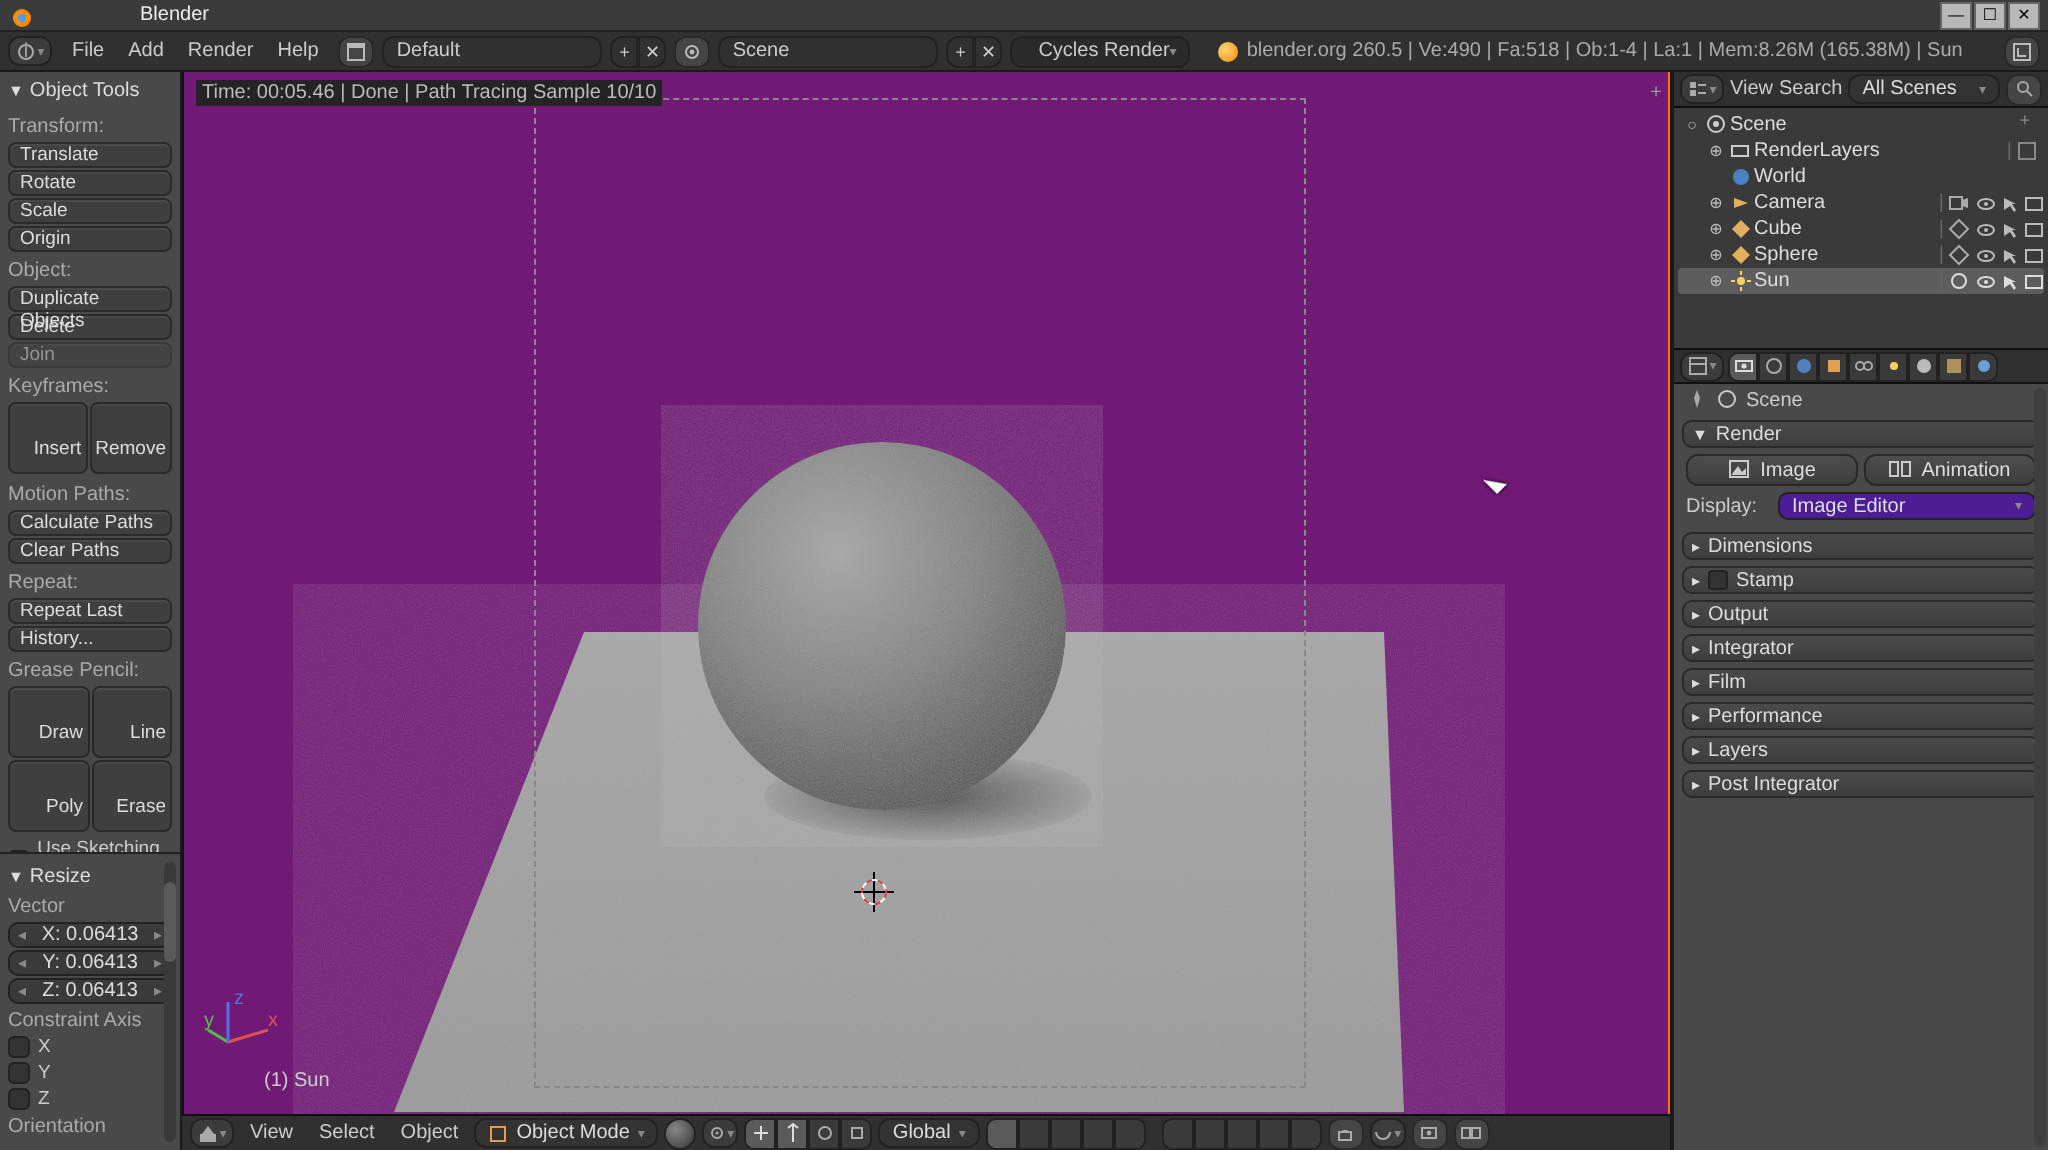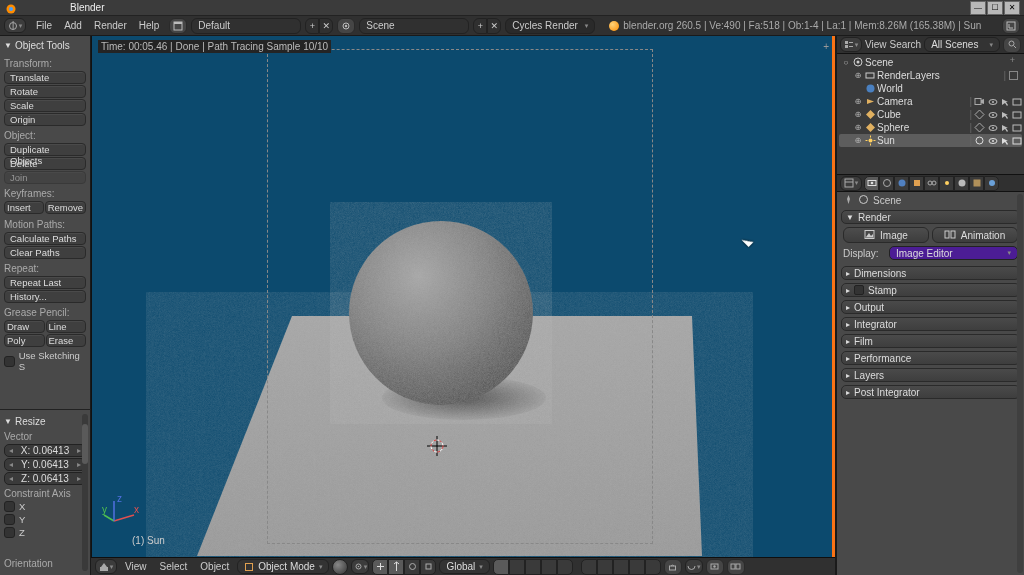--- a/index.html
+++ b/index.html
@@ -38,34 +38,34 @@
 .v-divider { width: 2px; background: #1a1a1a; }
 
 
 .tool-panel { flex: 1; background: #494949; border-right: 1px solid #1a1a1a; overflow: hidden; position: relative; padding: 2px 4px 2px 4px; }
 .panel-header { color: #ddd; padding: 2px 0 3px 0; font-size: 10px; display: flex; align-items: center; }
 .panel-header .caret { font-size: 8px; margin-right: 3px; }
 .section-label { color: #aaa; font-size: 10px; margin: 4px 0 2px 0; }
 .tbtn { display: block; width: 100%; height: 13px; border-radius: 4px; background: #3f3f3f; border: 1px solid #2a2a2a; color: #ddd; font-size: 9.5px; text-align: left; padding: 0 5px; margin-bottom: 1px; line-height: 11px; cursor: pointer; box-shadow: inset 0 1px 0 rgba(255,255,255,0.06); }
 .tbtn.disabled { opacity: 0.5; }
 .tbtn-row { display: flex; gap: 1px; }
-.tbtn-row .tbtn { flex: 1; text-align: left; padding: 0 2px; }
+.tbtn-row .tbtn { flex: 1; text-align: right; padding: 17px 2px; }
 .check-row { display: flex; align-items: center; gap: 4px; margin-top: 2px; }
 .check-row .box { width: 11px; height: 11px; border-radius: 3px; background: #333; border: 1px solid #222; }
 .check-row span { color: #ccc; font-size: 9.5px; }
 
 
 .op-panel { background: #494949; border-top: 1px solid #222; border-right: 1px solid #1a1a1a; padding: 4px; position: relative; flex-shrink: 0; }
 .op-panel .scroll { position: absolute; right: 2px; top: 4px; bottom: 4px; width: 6px; background: #3a3a3a; border-radius: 3px; }
 .op-panel .scroll::before { content: ""; position: absolute; left: 0; right: 0; top: 10px; height: 40px; background: #5a5a5a; border-radius: 3px; }
 .num-field { height: 13px; border-radius: 5px; background: #3a3a3a; border: 1px solid #222; color: #ddd; display: flex; align-items: center; justify-content: space-between; padding: 0 4px; margin-bottom: 1px; font-size: 9.5px; position: relative; }
 .num-field .lt, .num-field .gt { color: #888; font-size: 8px; }
 
 
-.viewport { flex: 1; background: #0c4a6e; position: relative; overflow: hidden; border-left: 1px solid #111; border-right: 3px solid #f97316; }
+.viewport { flex: 1; background: #701a75; position: relative; overflow: hidden; border-left: 1px solid #111; border-right: 1px solid #f97316; }
 .render-info { position: absolute; top: 4px; left: 6px; color: #bbb; font-size: 10px; background: #242424; padding: 1px 3px; }
 .render-border { position: absolute; border: 1px dashed #888; }
 svg.scene { position: absolute; top: 0; left: 0; }
 .axis-widget { position: absolute; left: 18px; bottom: 32px; width: 28px; height: 28px; }
 .overlay-top { position: absolute; top: 5px; right: 3px; color: #999; font-size: 10px; }
 .selected-obj { position: absolute; left: 40px; bottom: 11px; color: #ccc; font-size: 10px; }
 .cursor-arrow { position: absolute; width: 0; height: 0; pointer-events: none; }
 .cursor-arrow::before { content: ""; position: absolute; border-left: 7px solid #fff; border-top: 10px solid transparent; transform: rotate(-45deg); filter: drop-shadow(0 0 1px #000); }
 
 
@@ -171,21 +171,21 @@
     <svg width="10" height="10">
         <circle cx="5" cy="5" r="3" fill="none" stroke="#bbb"></circle>
         <circle cx="5" cy="5" r="1.2" fill="#bbb"></circle>
       </svg>
   </span>
   <span class="hfield wide">Scene</span>
   <span class="plus-x">
       <span>+</span>
       <span>✕</span>
     </span>
-  <span class="hfield dark" style="width:90px; justify-content: space-between;">
+  <span class="hfield dark" style="width:90px; justify-content: flex-end;">
     <span>Cycles Render</span>
     <span style="font-size:7px; color:#888;">▾</span>
   </span>
   <div class="stats">
     <span style="width:6px;"></span>
     <span class="dot"></span>
     <span>blender.org 260.5 | Ve:490 | Fa:518 | Ob:1-4 | La:1 | Mem:8.26M (165.38M) | Sun</span>
   </div>
   <span class="hbtn iconbtn">
     <svg width="10" height="10">
@@ -271,21 +271,21 @@
           <span>X</span>
         </div>
       <div class="check-row">
           <span class="box"></span>
           <span>Y</span>
         </div>
       <div class="check-row">
           <span class="box"></span>
           <span>Z</span>
         </div>
-      <div class="section-label" style="margin-top:20px;">Orientation</div>
+      <div class="section-label" style="margin-top:3px;">Orientation</div>
       <div class="scroll"></div>
     </div>
   </div>
 
   <div class="center-col">
     <div class="viewport">
 
       <svg class="scene" width="745" height="521">
         <defs>
           <filter id="noise">

